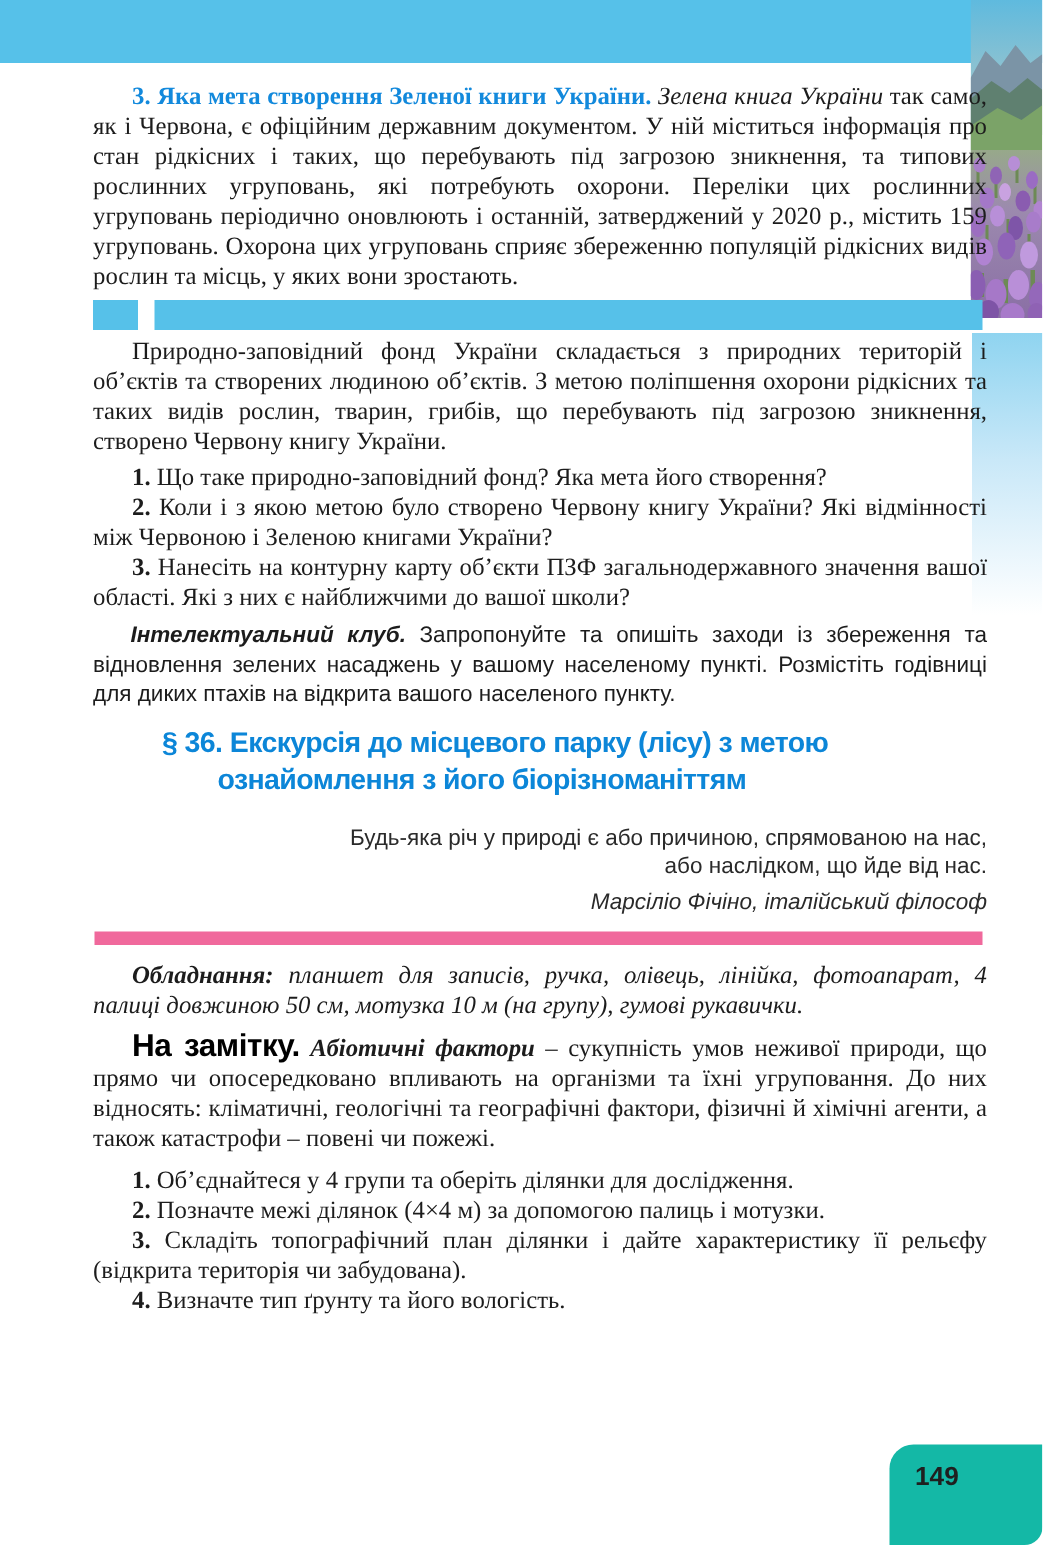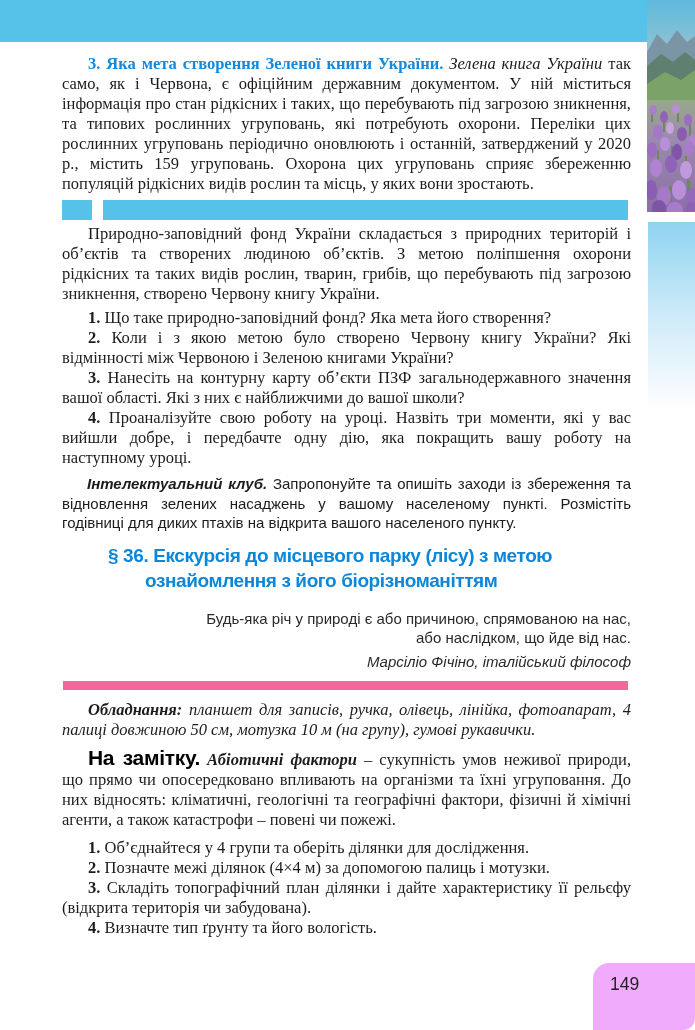--- a/index.html
+++ b/index.html
@@ -18,21 +18,21 @@
   .photo{
     position:absolute;top:0;right:0;width:48px;height:212px;
     overflow:hidden;
   }
   .side-fade{
     position:absolute;top:222px;right:0;width:47px;height:188px;
     background:linear-gradient(180deg,#8fd4f0 0%,#c9e8f8 45%,#ffffff 100%);
   }
   .content{
     position:relative;
-    padding:42px 64px 0 62px;
+    padding:42px 37px 0 62px;
   }
   p{margin:0;}
   .body{
     font-size:16.5px;line-height:20px;text-align:justify;
     text-indent:26px;
   }
   .intro{margin-top:12px;}
   .lead-blue{font-weight:bold;color:#1289dc;}
   .it{font-style:italic;}
   .rubric{
@@ -74,22 +74,23 @@
   .equip{margin-top:10px;font-style:italic;}
   .note{margin-top:8px;}
   .note-lead{
     font-family:"Liberation Sans",sans-serif;font-weight:bold;
     color:#000000;font-size:21px;letter-spacing:-0.3px;
   }
   .note-term{font-weight:bold;font-style:italic;}
   .steps{margin-top:8px;}
   .page-num-box{
     position:absolute;right:0;bottom:0;width:102px;height:67px;
-    background:#f0abfc;border-radius:16px 0 12px 0;
+    background:#14b8a6;border-radius:16px 0 12px 0;
     z-index:5;
+    font-weight:bold;
   }
   .page-num{
     font-family:"Liberation Sans",sans-serif;font-size:17.5px;color:#1f1f1f;
     position:absolute;top:11px;left:17px;
   }
 </style>
 </head>
 <body>
 
 <div class="page">
@@ -178,24 +179,20 @@
         <span>Що таке природно-заповідний фонд? Яка мета його створення?</span>
       </p>
       <p class="body">
         <span class="num">2.</span>
         <span>Коли і з якою метою було створено Червону книгу України? Які відмінності між Червоною і Зеленою книгами України?</span>
       </p>
       <p class="body">
         <span class="num">3.</span>
         <span>Нанесіть на контурну карту об’єкти ПЗФ загальнодержавного значення вашої області. Які з них є найближчими до вашої школи?</span>
       </p>
-      <p class="body">
-        <span class="num">4.</span>
-        <span>Проаналізуйте свою роботу на уроці. Назвіть три моменти, які у вас вийшли добре, і передбачте одну дію, яка покращить вашу роботу на наступному уроці.</span>
-      </p>
     </div>
 
     <p class="club">
       <span class="club-lead">Інтелектуальний клуб.</span>
       <span>Запропонуйте та опишіть заходи із збереження та відновлення зелених насаджень у вашому населеному пункті. Розмістіть годівниці для диких птахів на відкрита вашого населеного пункту.</span>
     </p>
 
     <h2 class="section-title">
       <span class="secnum">§ 36.</span>
       <span>Екскурсія до місцевого парку (лісу) з метою ознайомлення з його біорізноманіттям</span>

